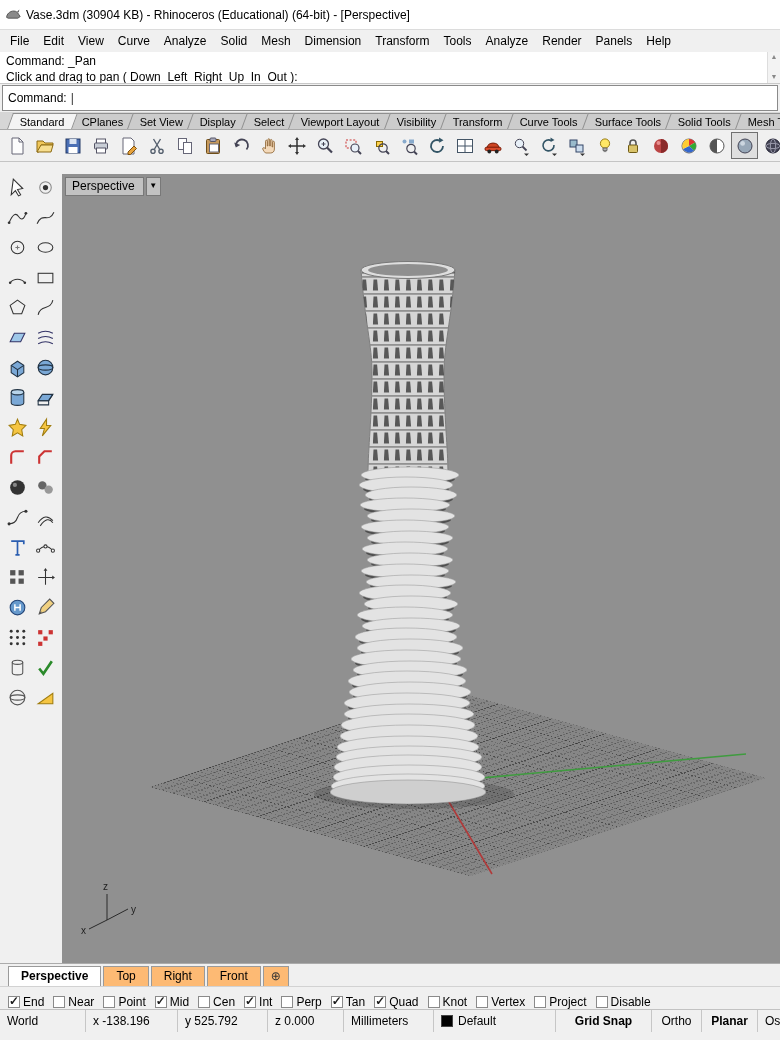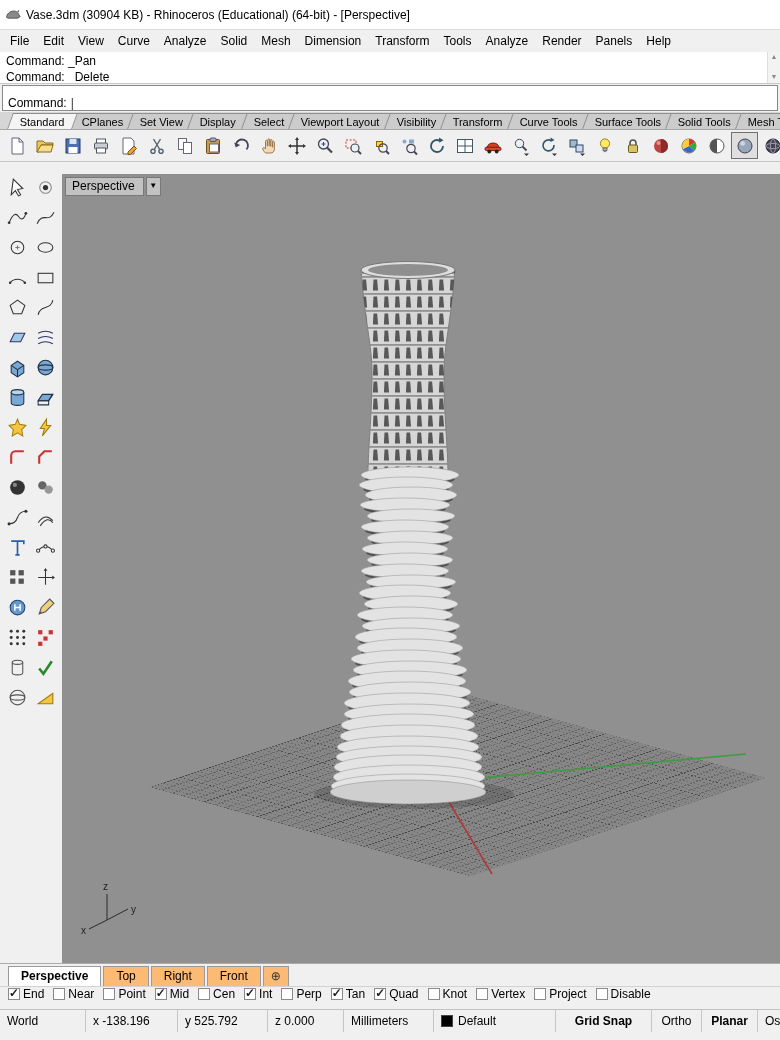--- a/index.html
+++ b/index.html
@@ -13,21 +13,21 @@
   .titlebar { height:30px; background:#ffffff; display:flex; align-items:center; gap:5px; padding:0 5px; border-bottom:1px solid #dcdcdc; }
   .titlebar svg { width:16px; height:16px; }
   .title-text { white-space:pre; }
   
   .menubar { height:22px; display:flex; align-items:center; background:#f0f0f0; padding:0 3px; }
   .menubar .mitem { padding:2px 7px; white-space:nowrap;text-align:center; }
   
   .cmdhist { height:32px; background:#ffffff; border-bottom:1px solid #c8c8c8; padding:1px 6px; position:relative; overflow:hidden; }
   .cmdhist .hline { white-space:pre; line-height:16px; }
   .cmd-scroll { position:absolute; right:0; top:0; bottom:0; width:13px; background:#f3f3f3; border-left:1px solid #ddd; font-size:7px; color:#888; text-align:center; line-height:10px; }
-  .cmdrow { height:26px; background:#ffffff; border:1px solid #8a8a8a; margin:1px 2px; display:flex; align-items:flex-end; padding:0 5px; gap:3px; }
+  .cmdrow { height:26px; background:#ffffff; border:1px solid #8a8a8a; margin:1px 2px; display:flex; align-items:center; padding:0 5px; gap:3px; }
   .cmdrow .prompt { white-space:pre; }
   .cmd-caret { color:#333; font-weight:400; margin-left:1px; }
   .cmdrow input { flex:1; border:none; outline:none; font:inherit; background:transparent; padding:0; }
   
   .tabsrow { height:18px; background:#d6d6d6; display:flex; align-items:flex-end; padding:2px 0 0 10px; border-bottom:1px solid #a8a8a8; overflow:hidden; }
   .ttab { height:16px; background:#cccccc; border:1px solid #8f8f8f; border-bottom:none; transform:skewX(-20deg); padding:0 9px; margin-right:-3px; display:flex; align-items:center; }
   .ttab > span { transform:skewX(20deg); font-size:11px; white-space:nowrap; }
   .ttab.active { background:#f4f4f4; z-index:2; }
   
   .iconrow { height:32px; background:#f0f0f0; display:flex; align-items:center; padding:0 3px; gap:1px; border-bottom:1px solid #c4c4c4; overflow:hidden; }
@@ -53,21 +53,21 @@
   .scene { position:absolute; left:0; top:0; width:718px; height:789px; }
   .vplabel { position:absolute; left:3px; top:3px; display:flex; z-index:5; }
   .vplabel .lab { background:#c2c2c2; border:1px solid #787878; padding:1px 8px 2px 6px; font-size:12px; }
   .vplabel .car { background:#c2c2c2; border:1px solid #787878; margin-left:2px; width:15px; text-align:center; font-size:8px; line-height:16px; }
   
   .vtabs { height:23px; background:#f0f0f0; display:flex; align-items:flex-end; gap:2px; padding:2px 0 0 8px; border-top:1px solid #ababab; }
   .vtab { padding:2px 12px 3px; background:#fdba74; border:1px solid #9a9a9a; border-bottom:none; }
   .vtab.active { background:#ffffff; font-weight:bold; }
   .vtab.plus { padding:2px 7px 3px; color:#333; }
   
-  .osnaprow { height:23px; background:#f0f0f0; display:flex; align-items:flex-start; gap:9px; padding:0 8px; border-top:1px solid #d2d2d2; overflow:hidden; }
+  .osnaprow { height:23px; background:#f0f0f0; display:flex; align-items:flex-end; gap:9px; padding:0 8px; border-top:1px solid #d2d2d2; overflow:hidden; }
   .oitem { display:flex; align-items:center; gap:3px; flex:0 0 auto; }
   .cb { width:12px; height:12px; background:#fff; border:1px solid #8a8a8a; position:relative; flex:0 0 auto; }
   .cb.checked::after { content:"\2713"; position:absolute; left:0; top:-3px; font-size:12px; font-weight:bold; color:#1a1a1a; }
   
   .statusbar { height:23px; background:#f0f0f0; display:flex; align-items:stretch; border-top:1px solid #c2c2c2; overflow:hidden; }
   .scell { display:flex; align-items:center; padding:0 7px; border-right:1px solid #c6c6c6; white-space:nowrap; flex:0 0 auto; }
   .scell.center { justify-content:center; }
   .scell.bold { font-weight:bold; }
   .swatch { width:12px; height:12px; background:#000; border:1px solid #444; margin-right:5px; flex:0 0 auto; }
 </style>
@@ -94,20 +94,21 @@
   <span class="mitem">Transform</span>
   <span class="mitem">Tools</span>
   <span class="mitem">Analyze</span>
   <span class="mitem">Render</span>
   <span class="mitem">Panels</span>
   <span class="mitem">Help</span>
 </div>
 
 <div class="cmdhist">
   <div class="hline">Command: _Pan</div>
+  <div class="hline">Click and drag to pan ( Down  Left  Right  Up  In  Out ):</div>
   <div class="hline">Command: _Delete</div>
   <div class="cmd-scroll">▲<br><br>▼</div>
 </div>
 
 <div class="cmdrow">
   <span class="prompt">Command:</span>
   <span class="cmd-caret">|</span>
   <input type="text" value="" style="">
 </div>
 

